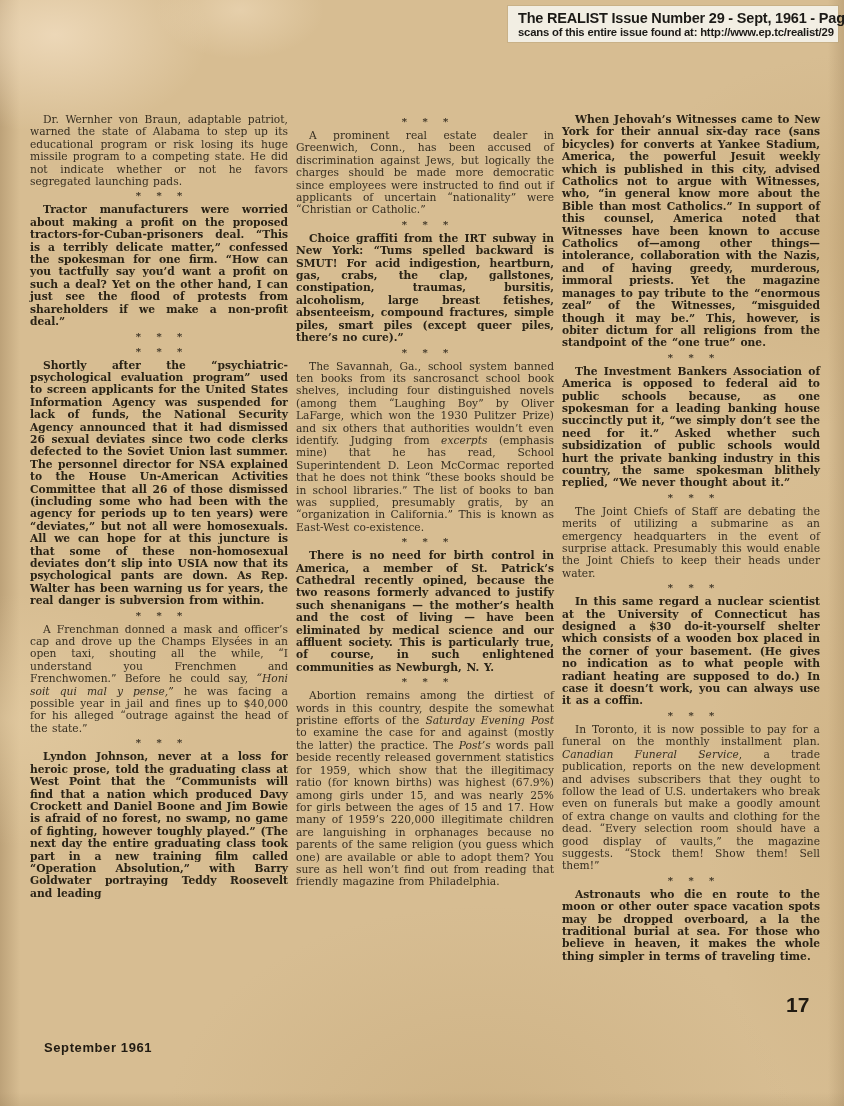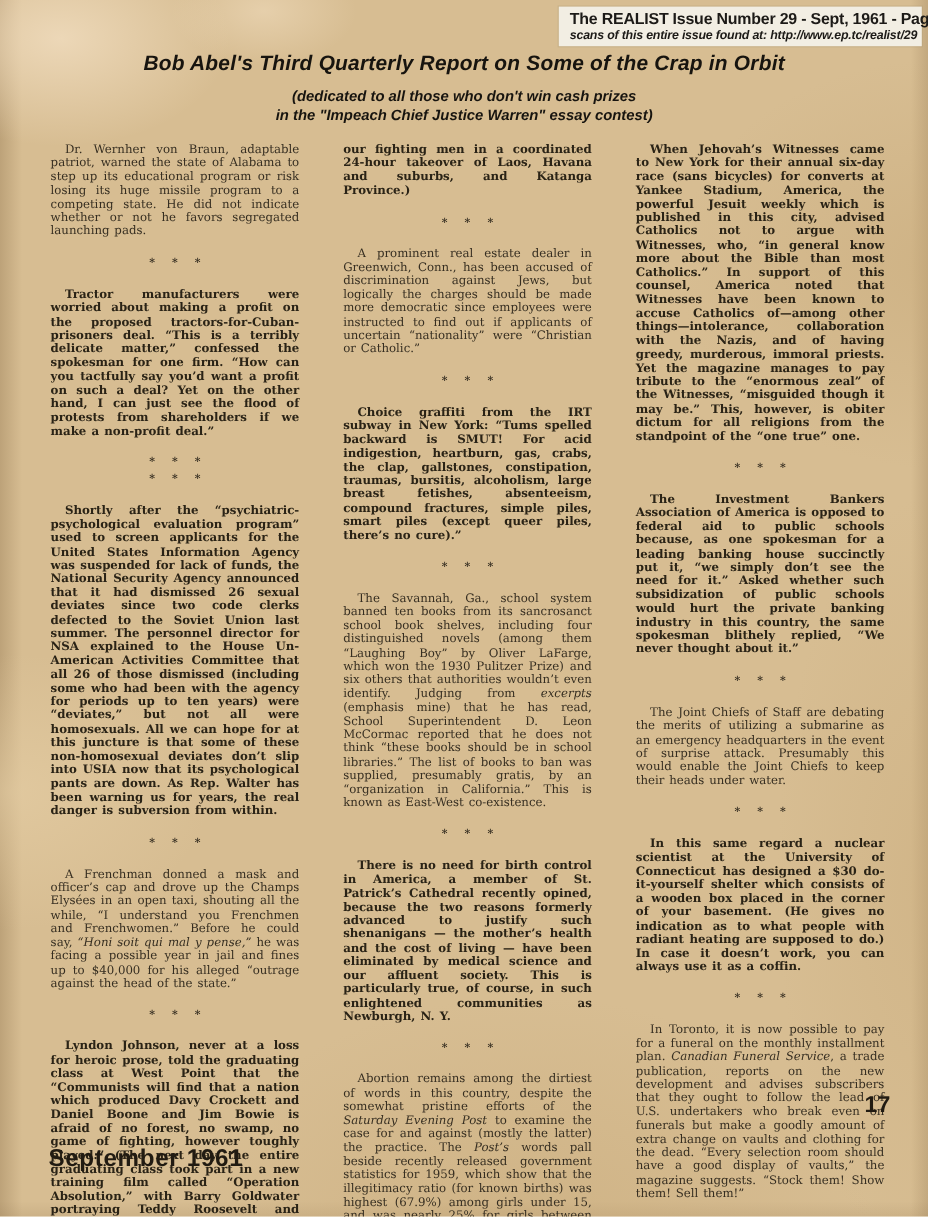--- a/index.html
+++ b/index.html
@@ -20,50 +20,50 @@
       linear-gradient(0deg, rgba(120,92,56,.12) 0px, rgba(120,92,56,0) 14px);
     color:#31291d;
   }
   .archive-box{
     position:absolute;left:508px;top:6px;width:330px;min-height:30px;
     background:#f2eee3;box-shadow:0 0 0 1px rgba(180,160,120,.4);
     padding:4px 8px 4px 10px;box-sizing:border-box;
     font-family:"Liberation Sans", sans-serif;color:#1c1a17;
   }
   .archive-box .l1{font-size:14.5px;font-weight:700;letter-spacing:-.2px;white-space:nowrap;}
-  .archive-box .l2{font-size:11.3px;font-weight:700;letter-spacing:-.2px;white-space:nowrap;font-style:italic;}
+  .archive-box .l2{font-size:11.3px;font-weight:700;letter-spacing:-.2px;white-space:nowrap;}
   .masthead{position:absolute;left:30px;top:48px;width:784px;text-align:center;color:#17140f;}
   .title{
     font-family:"Liberation Sans", sans-serif;font-weight:700;font-style:italic;
     font-size:19px;letter-spacing:.2px;
   }
   .subtitle{
     font-family:"Liberation Sans", sans-serif;font-weight:700;font-style:italic;
     font-size:13.5px;line-height:17px;margin-top:9px;
   }
   .columns{
     position:absolute;left:30px;top:114px;width:790px;height:930px;
     display:flex;gap:8px;
   }
   .column{width:258px;flex:0 0 258px;}
   .para{
-    margin:16px;font-size:10.7px;line-height:12.4px;text-align:justify;
+    margin:0;font-size:10.7px;line-height:12.4px;text-align:justify;
     text-indent:13px;color:#362e21;word-spacing:1px;
   }
   .para.bold{font-weight:700;color:#2a2316;}
   .para.noindent{text-indent:0;}
   .para i{font-style:italic;}
   .separator{
     text-align:center;font-size:10px;line-height:13px;margin:1px 0 2px 0;
     word-spacing:12px;color:#362e21;font-weight:700;
   }
   .issue-date{
     position:absolute;left:44px;top:1040px;
     font-family:"Liberation Sans", sans-serif;font-weight:700;
-    font-size:22px;letter-spacing:.6px;color:#211b12;
+    font-size:13px;letter-spacing:.6px;color:#211b12;
   }
   .page-number{
     position:absolute;left:786px;top:993px;
     font-family:"Liberation Sans", sans-serif;font-weight:700;
     font-size:21px;color:#211b12;
   }
   .archive-url{
     position:absolute;left:8px;top:1111px;
     font-family:"Liberation Sans", sans-serif;font-weight:400;
     font-size:23px;letter-spacing:-.3px;color:#35322c;
@@ -77,43 +77,35 @@
 </head>
 <body>
 
 <div class="page">
 
   <div class="archive-box">
     <div class="l1">The REALIST Issue Number 29 - Sept, 1961 - Page 17</div>
     <div class="l2">scans of this entire issue found at: http://www.ep.tc/realist/29</div>
   </div>
 
-  <div class="masthead">
-    <div class="title">Bob Abel's Third Quarterly Report on Some of the Crap in Orbit</div>
-    <div class="subtitle">
-      <div>(dedicated to all those who don't win cash prizes</div>
-      <div>in the "Impeach Chief Justice Warren" essay contest)</div>
-    </div>
-  </div>
 
   <div class="columns">
       <div class="column">
         <p class="para">Dr. Wernher von Braun, adaptable patriot, warned the state of Alabama to step up its educational program or risk losing its huge missile program to a competing state. He did not indicate whether or not he favors segregated launching pads.</p>
         <div class="separator">* * *</div>
         <p class="para bold">Tractor manufacturers were worried about making a profit on the proposed tractors-for-Cuban-prisoners deal. “This is a terribly delicate matter,” confessed the spokesman for one firm. “How can you tactfully say you’d want a profit on such a deal? Yet on the other hand, I can just see the flood of protests from shareholders if we make a non-profit deal.”</p>
         <div class="separator">* * *</div>
         <div class="separator">* * *</div>
         <p class="para bold">Shortly after the “psychiatric-psychological evaluation program” used to screen applicants for the United States Information Agency was suspended for lack of funds, the National Security Agency announced that it had dismissed 26 sexual deviates since two code clerks defected to the Soviet Union last summer. The personnel director for NSA explained to the House Un-American Activities Committee that all 26 of those dismissed (including some who had been with the agency for periods up to ten years) were “deviates,” but not all were homosexuals. All we can hope for at this juncture is that some of these non-homosexual deviates don’t slip into USIA now that its psychological pants are down. As Rep. Walter has been warning us for years, the real danger is subversion from within.</p>
         <div class="separator">* * *</div>
         <p class="para">A Frenchman donned a mask and officer’s cap and drove up the Champs Elysées in an open taxi, shouting all the while, “I understand you Frenchmen and Frenchwomen.” Before he could say, <i>“Honi soit qui mal y pense,”</i> he was facing a possible year in jail and fines up to $40,000 for his alleged “outrage against the head of the state.”</p>
         <div class="separator">* * *</div>
         <p class="para bold">Lyndon Johnson, never at a loss for heroic prose, told the graduating class at West Point that the “Communists will find that a nation which produced Davy Crockett and Daniel Boone and Jim Bowie is afraid of no forest, no swamp, no game of fighting, however toughly played.” (The next day the entire graduating class took part in a new training film called “Operation Absolution,” with Barry Goldwater portraying Teddy Roosevelt and leading</p>
       </div>
       <div class="column">
-        <p class="para bold noindent">our fighting men in a coordinated 24-hour takeover of Laos, Havana and suburbs, and Katanga Province.)</p>
         <div class="separator">* * *</div>
         <p class="para">A prominent real estate dealer in Greenwich, Conn., has been accused of discrimination against Jews, but logically the charges should be made more democratic since employees were instructed to find out if applicants of uncertain “nationality” were “Christian or Catholic.”</p>
         <div class="separator">* * *</div>
         <p class="para bold">Choice graffiti from the IRT subway in New York: “Tums spelled backward is SMUT! For acid indigestion, heartburn, gas, crabs, the clap, gallstones, constipation, traumas, bursitis, alcoholism, large breast fetishes, absenteeism, compound fractures, simple piles, smart piles (except queer piles, there’s no cure).”</p>
         <div class="separator">* * *</div>
         <p class="para">The Savannah, Ga., school system banned ten books from its sancrosanct school book shelves, including four distinguished novels (among them “Laughing Boy” by Oliver LaFarge, which won the 1930 Pulitzer Prize) and six others that authorities wouldn’t even identify. Judging from <i>excerpts</i> (emphasis mine) that he has read, School Superintendent D. Leon McCormac reported that he does not think “these books should be in school libraries.” The list of books to ban was supplied, presumably gratis, by an “organization in California.” This is known as East-West co-existence.</p>
         <div class="separator">* * *</div>
         <p class="para bold">There is no need for birth control in America, a member of St. Patrick’s Cathedral recently opined, because the two reasons formerly advanced to justify such shenanigans — the mother’s health and the cost of living — have been eliminated by medical science and our affluent society. This is particularly true, of course, in such enlightened communities as Newburgh, N. Y.</p>
         <div class="separator">* * *</div>
         <p class="para">Abortion remains among the dirtiest of words in this country, despite the somewhat pristine efforts of the <i>Saturday Evening Post</i> to examine the case for and against (mostly the latter) the practice. The <i>Post’s</i> words pall beside recently released government statistics for 1959, which show that the illegitimacy ratio (for known births) was highest (67.9%) among girls under 15, and was nearly 25% for girls between the ages of 15 and 17. How many of 1959’s 220,000 illegitimate children are languishing in orphanages because no parents of the same religion (you guess which one) are available or able to adopt them? You sure as hell won’t find out from reading that friendly magazine from Philadelphia.</p>
@@ -122,20 +114,21 @@
         <p class="para bold">When Jehovah’s Witnesses came to New York for their annual six-day race (sans bicycles) for converts at Yankee Stadium, America, the powerful Jesuit weekly which is published in this city, advised Catholics not to argue with Witnesses, who, “in general know more about the Bible than most Catholics.” In support of this counsel, America noted that Witnesses have been known to accuse Catholics of—among other things—intolerance, collaboration with the Nazis, and of having greedy, murderous, immoral priests. Yet the magazine manages to pay tribute to the “enormous zeal” of the Witnesses, “misguided though it may be.” This, however, is obiter dictum for all religions from the standpoint of the “one true” one.</p>
         <div class="separator">* * *</div>
         <p class="para bold">The Investment Bankers Association of America is opposed to federal aid to public schools because, as one spokesman for a leading banking house succinctly put it, “we simply don’t see the need for it.” Asked whether such subsidization of public schools would hurt the private banking industry in this country, the same spokesman blithely replied, “We never thought about it.”</p>
         <div class="separator">* * *</div>
         <p class="para">The Joint Chiefs of Staff are debating the merits of utilizing a submarine as an emergency headquarters in the event of surprise attack. Presumably this would enable the Joint Chiefs to keep their heads under water.</p>
         <div class="separator">* * *</div>
         <p class="para bold">In this same regard a nuclear scientist at the University of Connecticut has designed a $30 do-it-yourself shelter which consists of a wooden box placed in the corner of your basement. (He gives no indication as to what people with radiant heating are supposed to do.) In case it doesn’t work, you can always use it as a coffin.</p>
         <div class="separator">* * *</div>
         <p class="para">In Toronto, it is now possible to pay for a funeral on the monthly installment plan. <i>Canadian Funeral Service</i>, a trade publication, reports on the new development and advises subscribers that they ought to follow the lead of U.S. undertakers who break even on funerals but make a goodly amount of extra change on vaults and clothing for the dead. “Every selection room should have a good display of vaults,” the magazine suggests. “Stock them! Show them! Sell them!”</p>
         <div class="separator">* * *</div>
+        <p class="para bold">Astronauts who die en route to the moon or other outer space vacation spots may be dropped overboard, a la the traditional burial at sea. For those who believe in heaven, it makes the whole thing simpler in terms of traveling time.</p>
       </div>
     </div>
 
   <div class="issue-date">September 1961</div>
   <div class="page-number">17</div>
   <div class="archive-url">http://www.ep.tc/realist</div>
   <div class="archive-name">THE REALIST ARCHIVE PROJECT</div>
 
 </div>
 

